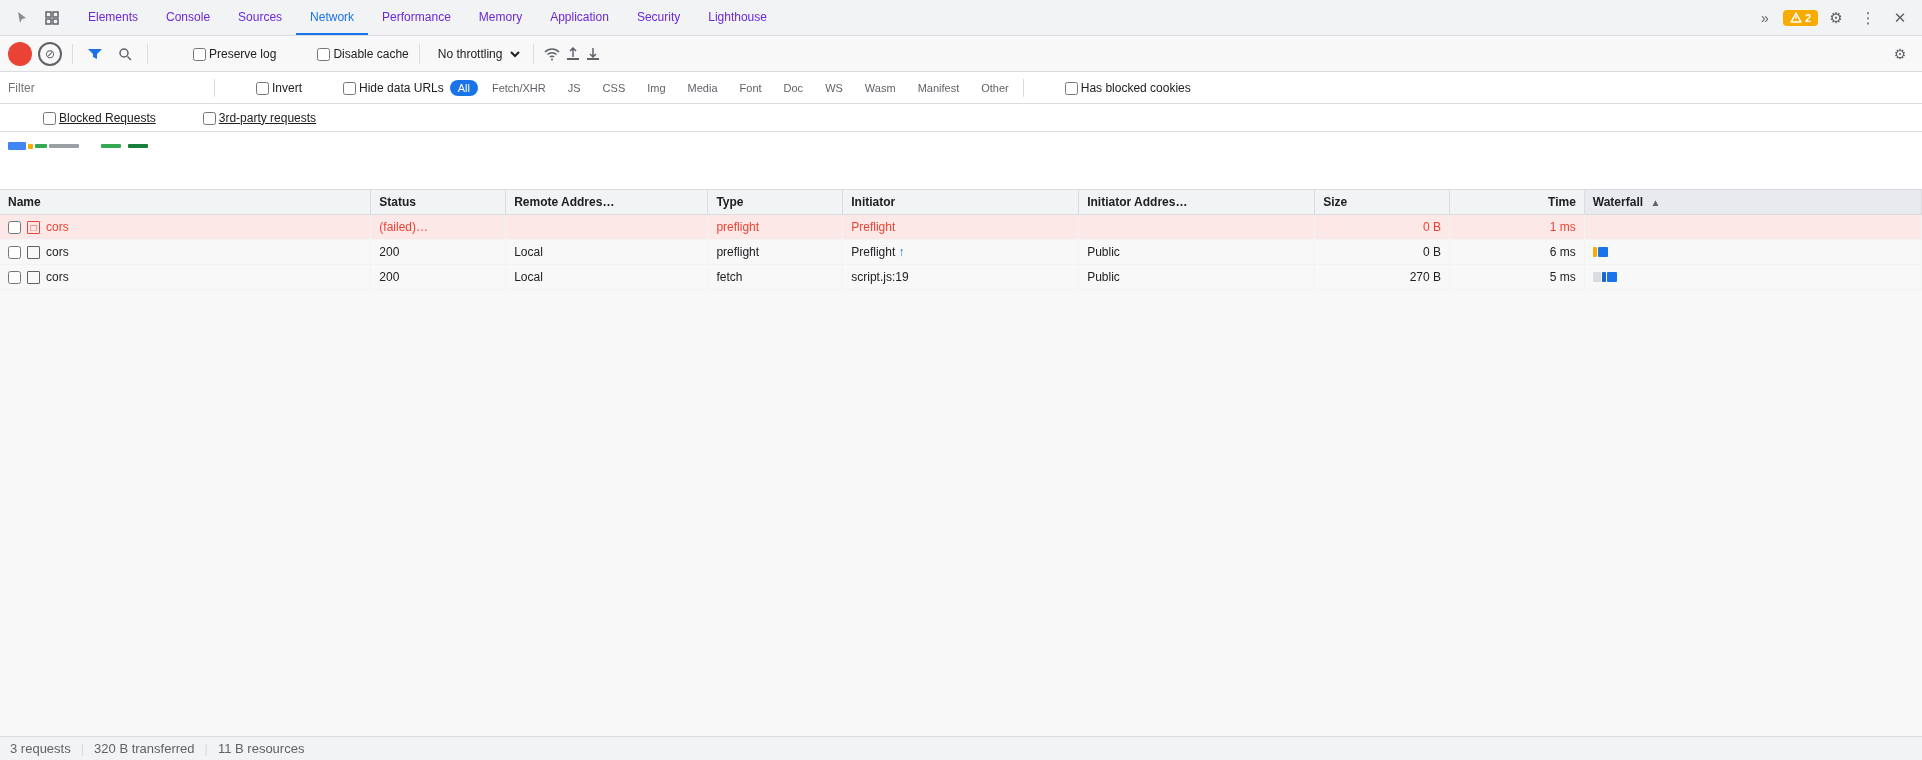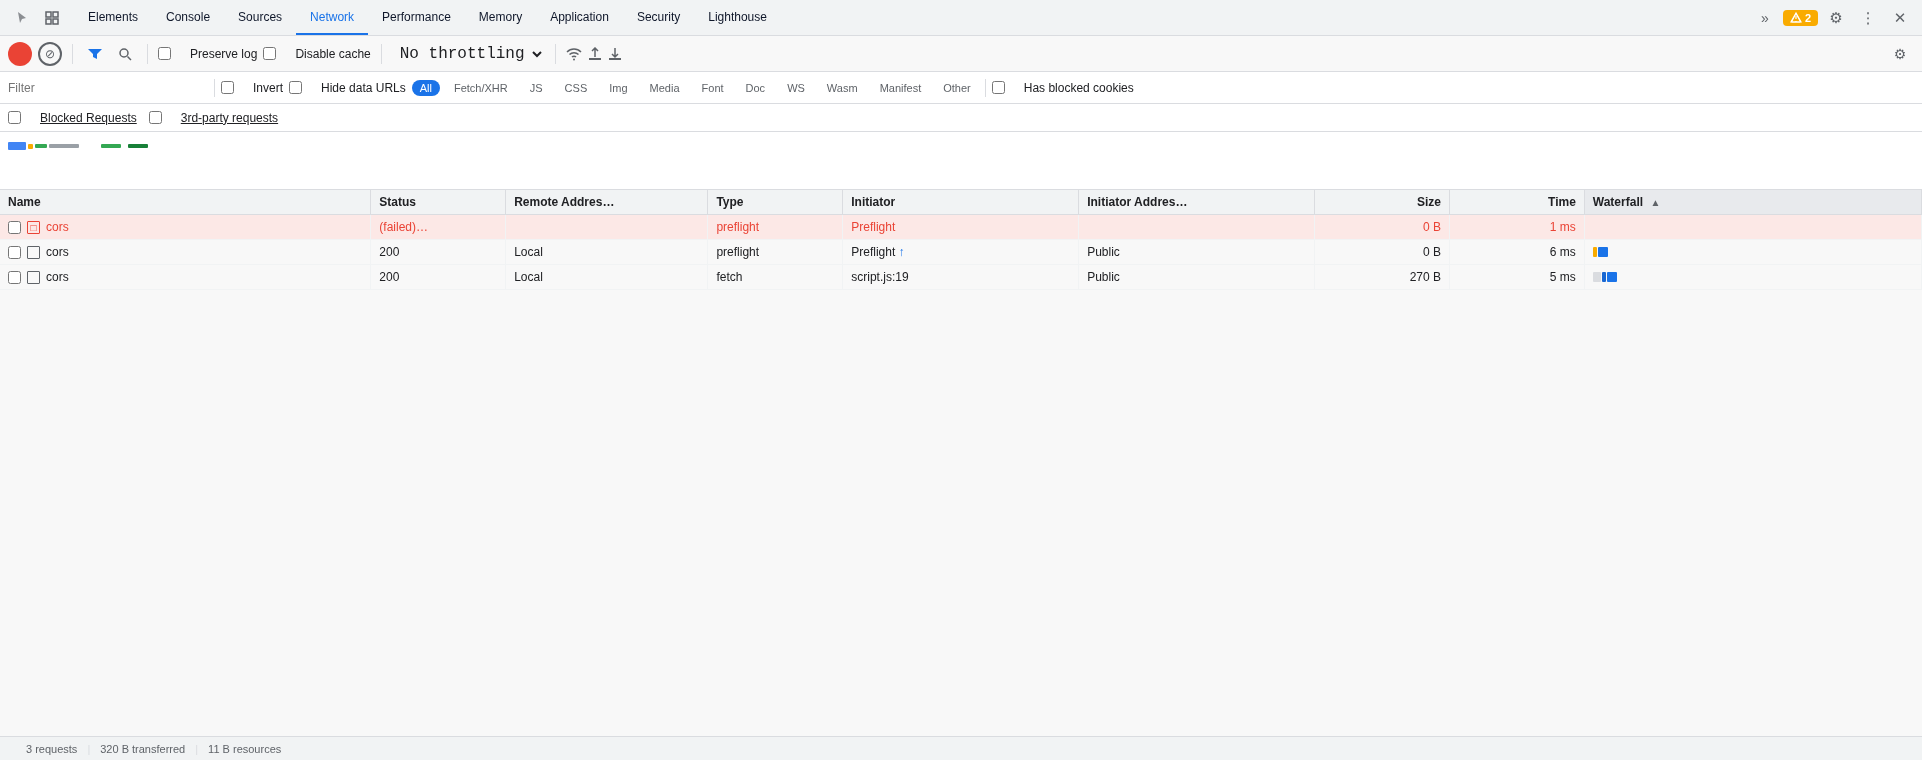--- a/index.html
+++ b/index.html
@@ -6,39 +6,39 @@
     body { font-family: -apple-system, BlinkMacSystemFont, 'Segoe UI', Arial, sans-serif; font-size: 12px; background: #f8f8f8; color: #202124; overflow: hidden; }
 
     
     .tab-bar {
       display: flex; align-items: center; background: #f1f3f4; border-bottom: 1px solid #dadce0;
       height: 36px; padding: 0 8px;
     }
     .tab-bar-left { display: flex; align-items: center; gap: 2px; margin-right: 8px; }
     .tab-icon-btn { width: 28px; height: 28px; display: flex; align-items: center; justify-content: center; border-radius: 4px; cursor: pointer; background: none; border: none; color: #5f6368; font-size: 14px; }
     .tabs { display: flex; align-items: stretch; flex: 1; height: 100%; }
-    .tab { display: flex; align-items: center; padding: 0 14px; cursor: pointer; font-size: 12px; color: #0f172a; border-bottom: 2px solid transparent; white-space: nowrap; height: 100%; }
+    .tab { display: flex; align-items: center; padding: 0 14px; cursor: pointer; font-size: 12px; color: #6d28d9; border-bottom: 2px solid transparent; white-space: nowrap; height: 100%; }
     .tab.active { color: #1a73e8; border-bottom: 2px solid #1a73e8; }
     .tab-bar-right { display: flex; align-items: center; gap: 4px; margin-left: auto; }
     .badge-btn { background: #f9ab00; color: white; border: none; border-radius: 4px; padding: 2px 7px; font-size: 11px; font-weight: bold; cursor: pointer; display: flex; align-items: center; gap: 3px; }
     .icon-btn { width: 28px; height: 28px; display: flex; align-items: center; justify-content: center; border-radius: 4px; cursor: pointer; background: none; border: none; color: #5f6368; font-size: 15px; }
 
     
     .toolbar {
       display: flex; align-items: center; background: #f8f8f8; border-bottom: 1px solid #dadce0;
       height: 36px; padding: 0 8px; gap: 6px;
     }
     .toolbar-sep { width: 1px; height: 20px; background: #dadce0; margin: 0 4px; }
     .record-btn { width: 24px; height: 24px; background: #ea4335; border-radius: 50%; border: none; cursor: pointer; flex-shrink: 0; }
     .circle-btn { width: 24px; height: 24px; border-radius: 50%; border: 2px solid #5f6368; display: flex; align-items: center; justify-content: center; cursor: pointer; background: none; color: #5f6368; font-size: 12px; }
     .filter-btn { width: 24px; height: 24px; display: flex; align-items: center; justify-content: center; cursor: pointer; color: #1a73e8; font-size: 14px; }
     .search-btn { width: 24px; height: 24px; display: flex; align-items: center; justify-content: center; cursor: pointer; color: #5f6368; font-size: 14px; }
-    .checkbox-label { display: flex; align-items: flex-start; gap: 19px; cursor: pointer; color: #202124; font-size: 12px; white-space: nowrap; }
+    .checkbox-label { display: flex; align-items: flex-end; gap: 3px; cursor: pointer; color: #202124; font-size: 12px; white-space: nowrap; margin-left: 35px; }
     .checkbox-label input { cursor: pointer; }
-    .throttle-select { border: none; background: none; font-size: 16px; color: #202124; cursor: pointer; padding: 2px 4px; font-family: Liberation Mono, monospace; }
+    .throttle-select { border: none; background: none; font-size: 12px; color: #202124; cursor: pointer; padding: 2px 4px; }
     .wifi-icon, .upload-icon, .download-icon { color: #5f6368; font-size: 14px; display: flex; align-items: center; }
     .settings-right { margin-left: auto; color: #5f6368; font-size: 14px; cursor: pointer; }
 
     
     .filter-bar {
       display: flex; align-items: center; background: white; border-bottom: 1px solid #dadce0;
       height: 32px; padding: 0 8px; gap: 6px;
     }
     .filter-input { border: none; outline: none; font-size: 12px; color: #202124; width: 200px; background: none; }
     .filter-sep { width: 1px; height: 18px; background: #dadce0; }
@@ -82,21 +82,21 @@
     .time-error { color: #ea4335; }
     .waterfall-cell { display: flex; align-items: center; gap: 1px; }
     .wf-bar { height: 10px; border-radius: 1px; }
     .sort-arrow { margin-left: 4px; color: #5f6368; font-size: 10px; }
     .underline { }
     .arrow-icon { font-size: 12px; color: #1a73e8; }
 
     
     .status-bar {
       display: flex; align-items: center; background: #f1f3f4; border-top: 1px solid #dadce0;
-      height: 24px; padding: 0 26px; gap: 0; font-size: 11px; color: #5f6368;
+      height: 24px; padding: 0 10px; gap: 0; font-size: 13px; color: #5f6368;
     }
     .status-sep { margin: 0 10px; color: #dadce0; }
 
     .main-content { display: flex; flex-direction: column; height: calc(100vh - 0px); }
     .table-section { flex: 1; overflow-y: auto; }
   </style>
 </head>
 <body>
 
 <div class="main-content">
@@ -283,21 +283,21 @@
           </th>
           <th style="min-width:80px;">
             <span>Type</span>
           </th>
           <th style="min-width:140px;">
             <span>Initiator</span>
           </th>
           <th style="min-width:140px;">
             <span>Initiator Addres…</span>
           </th>
-          <th style="min-width:80px; text-align:right;">
+          <th style="min-width:80px; ">
             <span>Size</span>
           </th>
           <th style="min-width:80px; text-align:right;">
             <span>Time</span>
           </th>
           <th class="waterfall-th" style="min-width:200px;">
             <span>Waterfall</span>
             <span class="sort-arrow">▲</span>
           </th>
         </tr>

